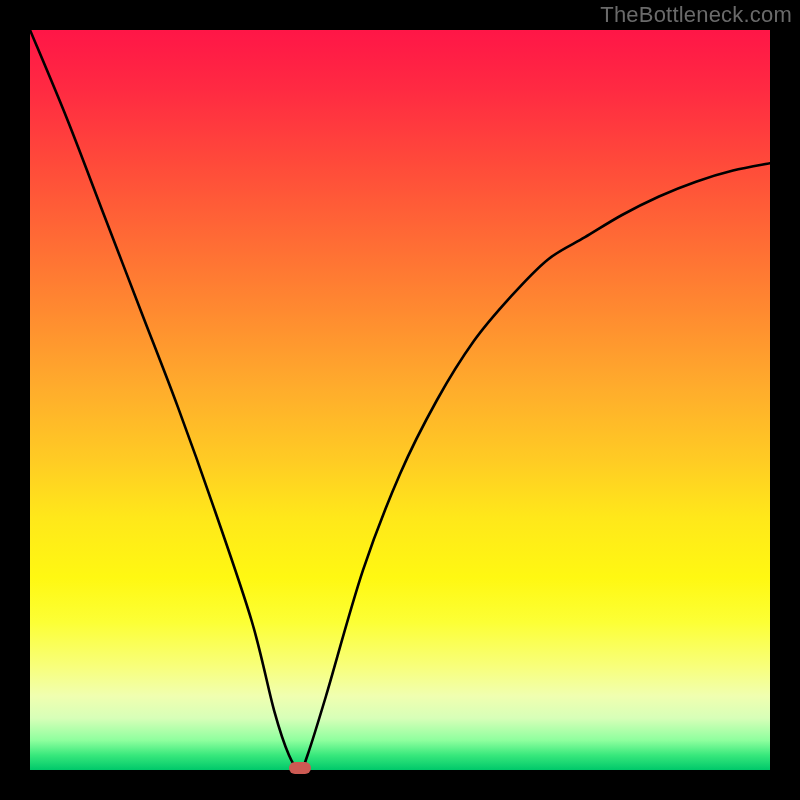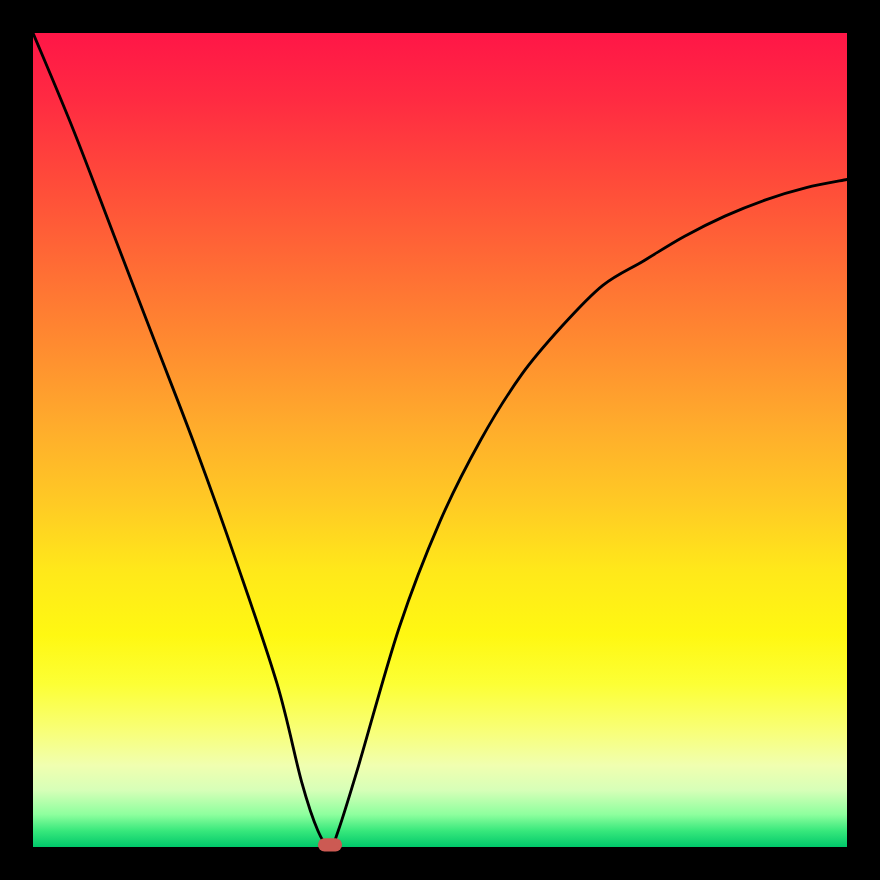--- a/index.html
+++ b/index.html
@@ -69,20 +69,21 @@
     border-radius: 6px;
     background: #cc5a53;
     transform: translate(-50%, -50%);
     pointer-events: none;
   }
 </style>
 </head>
 <body>
 
 <div class="frame">
+  <div class="watermark">TheBottleneck.com</div>
 
   <div class="plot-area">
     <svg class="curve-svg" viewBox="0 0 740 740" preserveAspectRatio="none">
       <path id="curve-path" fill="none" stroke="#000" stroke-width="2.6" stroke-linecap="round" stroke-linejoin="round" d="M 0.00 0.00 C 6.17 14.80 24.67 57.97 37.00 88.80 C 49.33 119.63 61.67 152.93 74.00 185.00 C 86.33 217.07 98.67 249.13 111.00 281.20 C 123.33 313.27 135.67 344.10 148.00 377.40 C 160.33 410.70 172.67 445.23 185.00 481.00 C 197.33 516.77 212.13 558.70 222.00 592.00 C 231.87 625.30 238.03 658.60 244.20 680.80 C 250.37 703.00 254.68 715.33 259.00 725.20 C 263.32 735.07 267.02 740.00 270.10 740.00 C 273.18 740.00 273.18 737.53 277.50 725.20 C 281.82 712.87 286.75 696.83 296.00 666.00 C 305.25 635.17 320.67 577.20 333.00 540.20 C 345.33 503.20 357.67 472.37 370.00 444.00 C 382.33 415.63 394.67 392.20 407.00 370.00 C 419.33 347.80 431.67 328.07 444.00 310.80 C 456.33 293.53 468.67 279.97 481.00 266.40 C 493.33 252.83 505.67 239.27 518.00 229.40 C 530.33 219.53 542.67 214.60 555.00 207.20 C 567.33 199.80 579.67 191.78 592.00 185.00 C 604.33 178.22 616.67 172.05 629.00 166.50 C 641.33 160.95 653.67 156.02 666.00 151.70 C 678.33 147.38 690.67 143.68 703.00 140.60 C 715.33 137.52 733.83 134.43 740.00 133.20"></path>
     </svg>
     <div class="marker" id="min-marker" style="left: 270.1px; top: 738px; background: rgb(204, 90, 83);"></div>
   </div>
 </div>
 
 </body></html>

